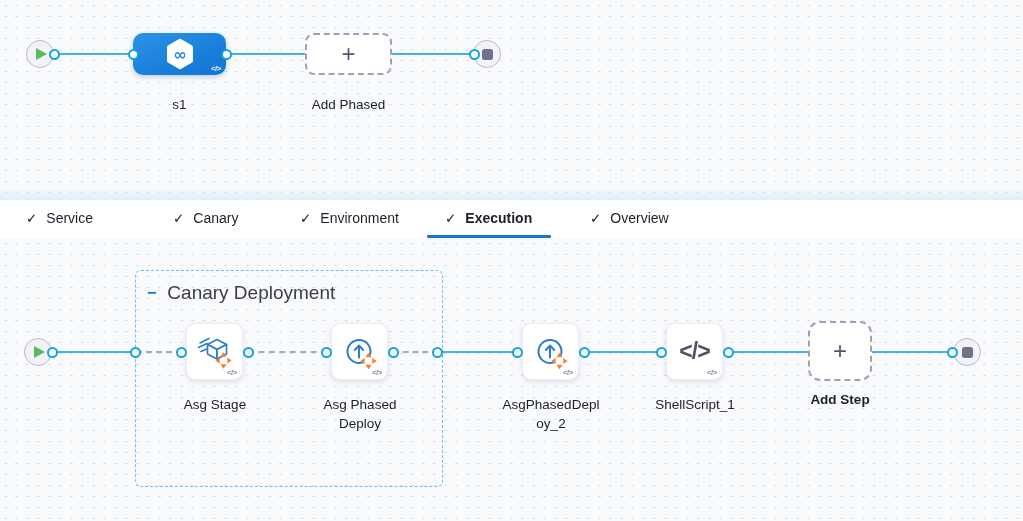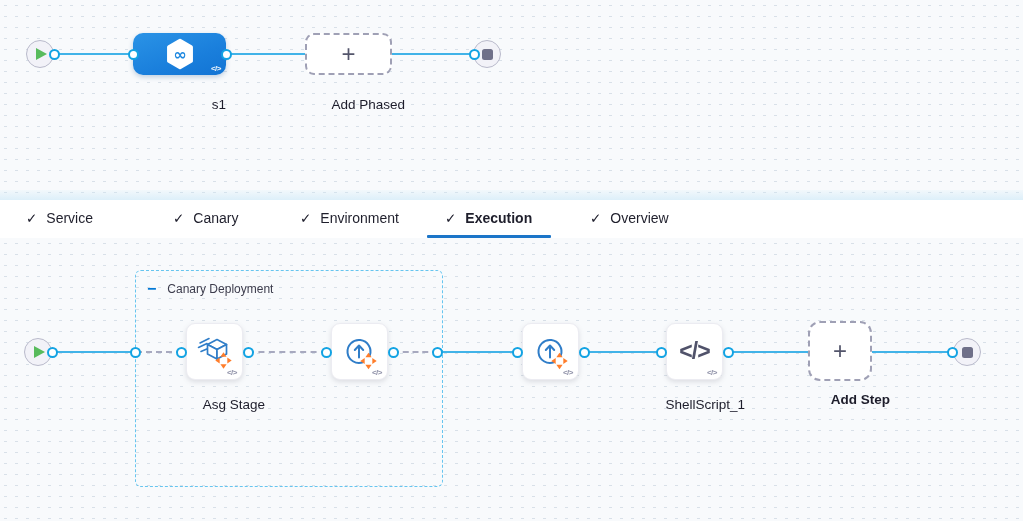--- a/index.html
+++ b/index.html
@@ -43,21 +43,21 @@
     box-shadow:0 2px 5px rgba(20,80,140,.25); cursor:pointer; }
   .code-badge { position:absolute; right:5px; bottom:2px; font-size:8px; letter-spacing:-0.5px;
     color:#8f91a8; font-weight:bold; }
   .code-badge.light { color:rgba(255,255,255,.92); }
 
   
   .add-box { position:absolute; border:2px dashed #9fa0b5; border-radius:9px; background:#fff;
     display:flex; align-items:center; justify-content:center; z-index:4; cursor:pointer; }
   .plus-glyph { font-size:24px; font-weight:300; color:#53556b; line-height:1; }
 
-  .node-label { position:absolute; text-align:right; font-size:13.5px; color:#1d1d2b;
+  .node-label { position:absolute; text-align:center; font-size:13.5px; color:#1d1d2b;
     line-height:19px; z-index:3; }
   .node-label.breakall { word-break:break-all; }
 
   
   .tabbar { position:absolute; left:0; top:200px; width:1023px; height:38px; background:#fff; }
   .tab { position:absolute; top:6px; height:24px; display:flex; align-items:center; gap:9px;
     font-size:14px; color:#1f1f2c; cursor:pointer; }
   .tab .check { font-size:13.5px; color:#20202e; }
   .tab.active { font-weight:bold; }
   .tab-underline { position:absolute; left:427px; bottom:0; width:124px; height:3px;
@@ -69,21 +69,21 @@
     box-shadow:0 2px 5px rgba(96,97,112,.18); display:flex; align-items:center; justify-content:center;
     cursor:pointer; }
   .shell-glyph { font-size:23px; font-weight:bold; color:#50526a; letter-spacing:-1px; }
 
   
   .group-box { position:absolute; left:135px; top:32px; width:308px; height:217px;
     border:1.5px dashed #66c5ef; border-radius:6px; z-index:1; }
   .group-header { position:absolute; left:147px; top:44px; display:flex; align-items:center;
     gap:11px; z-index:3; }
   .collapse-glyph { color:#0278d5; font-size:16px; font-weight:bold; line-height:14px; cursor:pointer; }
-  .group-title { font-size:12px; color:#3c3c4c; }
+  .group-title { font-size:19px; color:#3c3c4c; }
 
   svg { display:block; }
 </style>
 </head>
 <body>
 
 <div class="screen">
 
   <div class="canvas top">
 
@@ -208,36 +208,38 @@
           <g fill="#ff7d2a" transform="translate(28.5,29)">
             <path d="M0 -8.2 L3.1 -3.8 H-3.1 Z"></path>
               <path d="M0 8.2 L3.1 3.8 H-3.1 Z"></path>
             <path d="M-8.2 0 L-3.8 -3.1 V3.1 Z"></path>
               <path d="M8.2 0 L3.8 -3.1 V3.1 Z"></path>
           </g>
         </svg>
       </span>
       <span class="code-badge">&lt;/&gt;</span>
     </div>
+    <div class="node-label" style="left:312px; top:157px; width:96px;">Asg Phased Deploy</div>
 
     <div class="step-node" style="left:522px; top:85px;">
       <span>
         <svg width="40" height="40" viewBox="0 0 40 40">
           <path d="M22.9 30.3 A11.5 11.5 0 1 1 29.8 23.4" stroke="#2f7dc8" stroke-width="2" fill="none" stroke-linecap="round"></path>
           <path d="M19 25.5 V14 M14.8 18 L19 13.5 L23.2 18" stroke="#2f7dc8" stroke-width="2" fill="none" stroke-linecap="round" stroke-linejoin="round"></path>
           <g fill="#ff7d2a" transform="translate(28.5,29)">
             <path d="M0 -8.2 L3.1 -3.8 H-3.1 Z"></path>
               <path d="M0 8.2 L3.1 3.8 H-3.1 Z"></path>
             <path d="M-8.2 0 L-3.8 -3.1 V3.1 Z"></path>
               <path d="M8.2 0 L3.8 -3.1 V3.1 Z"></path>
           </g>
         </svg>
       </span>
       <span class="code-badge">&lt;/&gt;</span>
     </div>
+    <div class="node-label breakall" style="left:499px; top:157px; width:104px;">AsgPhasedDeploy_2</div>
 
     <div class="step-node" style="left:666px; top:85px;">
       <span class="shell-glyph">&lt;/&gt;</span>
       <span class="code-badge">&lt;/&gt;</span>
     </div>
     <div class="node-label" style="left:645px; top:157px; width:100px;">ShellScript_1</div>
 
     <div class="add-box" style="left:808px; top:83px; width:64px; height:60px; border-radius:12px;">
       <span class="plus-glyph">+</span>
     </div>

